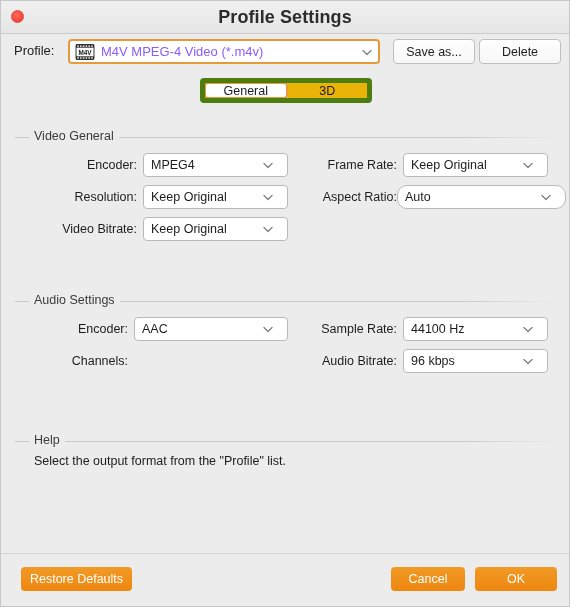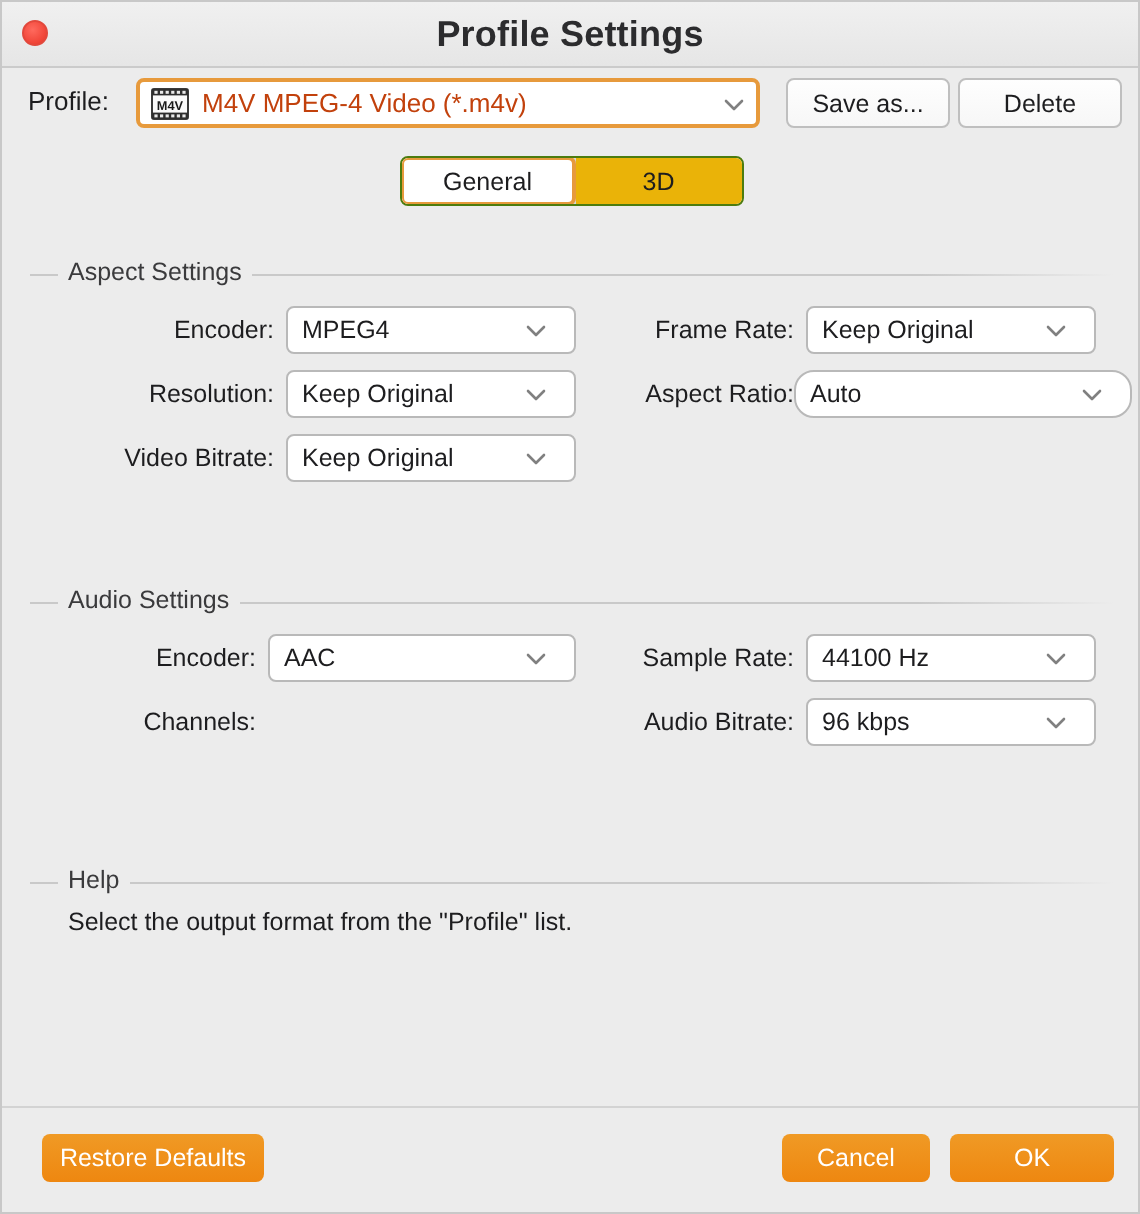--- a/index.html
+++ b/index.html
@@ -42,42 +42,42 @@
     position: absolute; left: 13px; top: 9px;
     font-size: 13px; color: #1d1d1f;
   }
   .profile-select {
     position: absolute; left: 67px; top: 5px; width: 312px; height: 25px;
     background: #fff; border: 2px solid #e79a3c; border-radius: 4px;
     display: flex; align-items: center; padding: 0 4px 0 5px;
     cursor: pointer;
   }
   .profile-select .film-icon { width: 20px; height: 16px; flex: 0 0 auto; margin-right: 6px; }
-  .profile-select .ptext { font-size: 13px; color: #c2410c; flex: 1 1 auto; white-space: nowrap; }
+  .profile-select .ptext { font-size: 13px; color: #8b5cf6; flex: 1 1 auto; white-space: nowrap; }
   .chev { width: 14px; height: 14px; flex: 0 0 auto; opacity: 0.62; }
 
   .topbtn {
     position: absolute; top: 5px; height: 25px;
     background: linear-gradient(#fefefe, #f7f7f7);
     border: 1px solid #bfbfbf; border-radius: 4px;
     font-size: 12.5px; color: #1d1d1f;
     display: flex; align-items: center; justify-content: center;
     cursor: pointer;
   }
   #btn-save-as { left: 392px; width: 82px; }
   #btn-delete  { left: 478px; width: 82px; }
 
   
   .tabbar {
     position: absolute; left: 199px; top: 77px;
     width: 172px; height: 25px;
     display: flex;
     border-radius: 4px;
     background: #fff;
-    border: 1px solid #4d7c0f;
+    border: 5px solid #4d7c0f;
     overflow: hidden;
   }
   .tab {
     flex: 1 1 0; display: flex; align-items: center; justify-content: center;
     font-size: 12.5px; color: #1d1d1f; background: #eab308; cursor: pointer;
   }
   .tab.active {
     border: 2px solid #e79a3c; border-radius: 4px; background: #fff;
     margin: -1px; z-index: 2;
   }
@@ -177,21 +177,21 @@
   <div class="topbtn" id="btn-delete">Delete</div>
 </div>
 
 <div class="tabbar">
   <div class="tab active">General</div>
   <div class="tab">3D</div>
 </div>
 
 <div class="group" style="left:14px; top:136px; width:542px; height:112px;">
   <div class="gline"></div>
-  <div class="gcap">Aspect Settings</div>
+  <div class="gcap">Video General</div>
 
   <div class="row-label" style="left:0px; top:21px; width:122px;">Encoder:</div>
   <div class="combo" style="left:128px; top:16px; width:145px;">
     <span class="ctext">MPEG4</span>
     <svg class="chev" viewBox="0 0 14 14">
         <path d="M3 5.5 L7 9.5 L11 5.5" fill="none" stroke="#333" stroke-width="1.3" stroke-linecap="round" stroke-linejoin="round"></path>
       </svg>
   </div>
 
   <div class="row-label" style="left:0px; top:53px; width:122px;">Resolution:</div>

